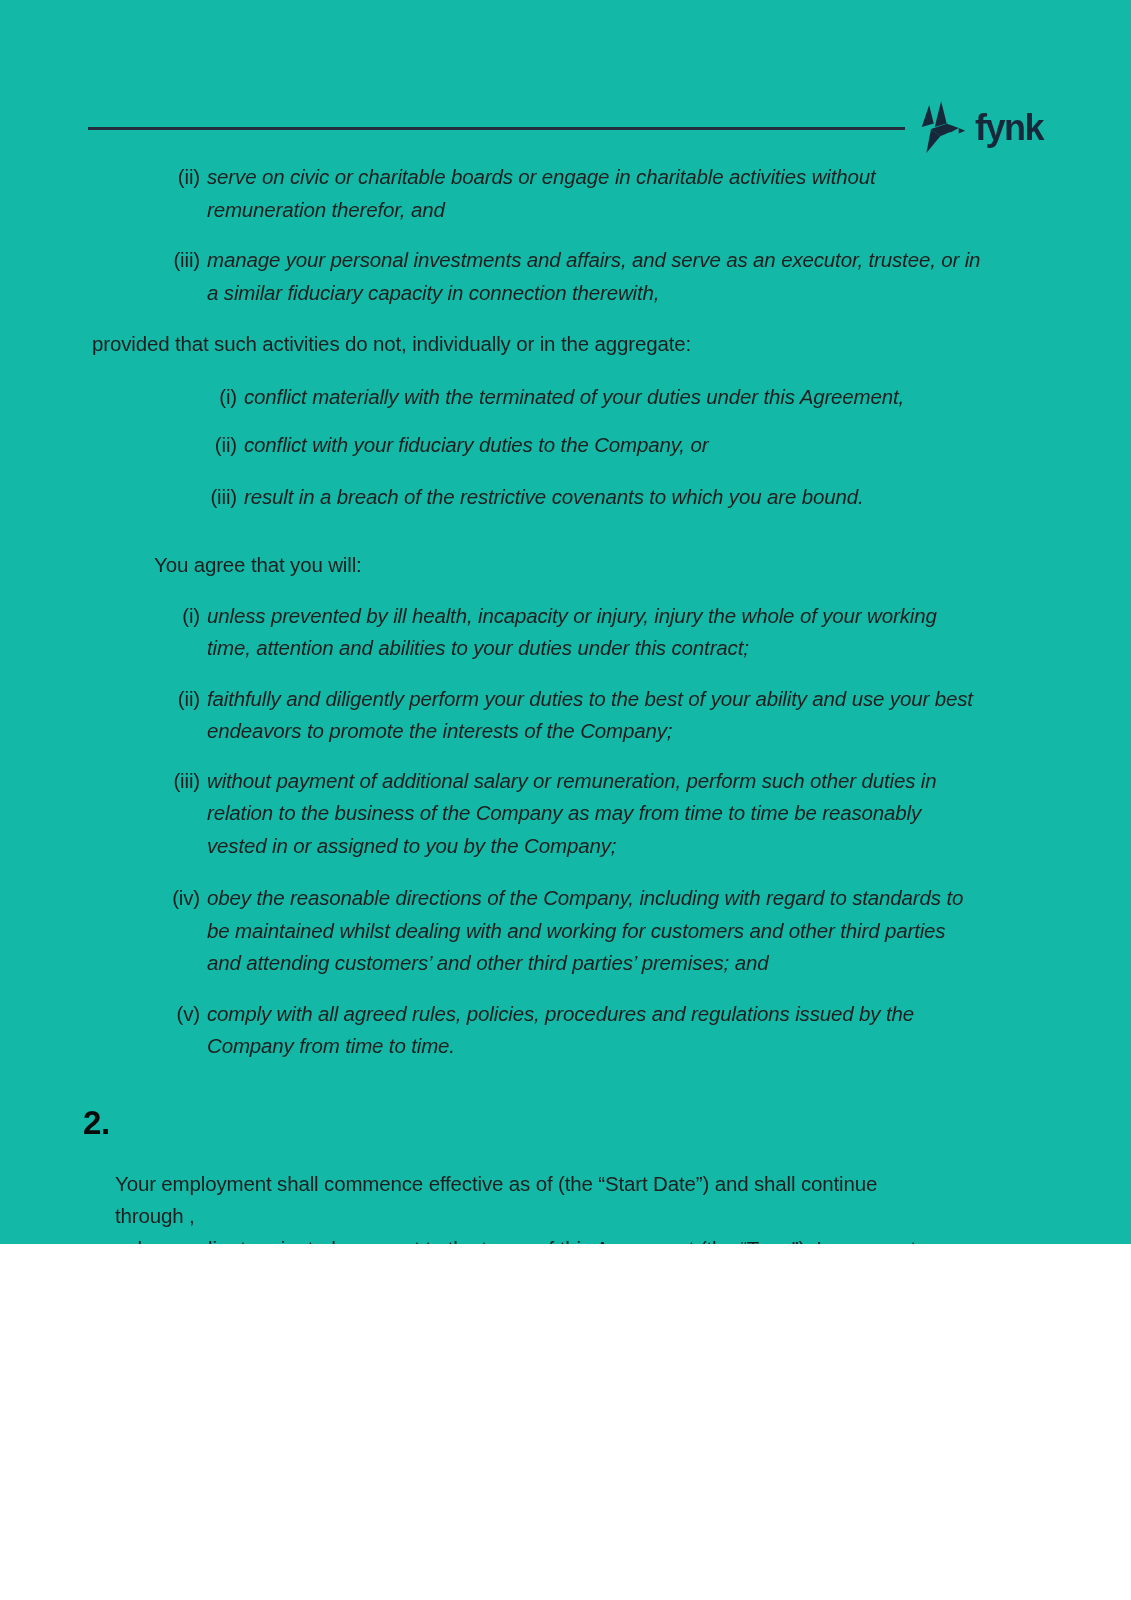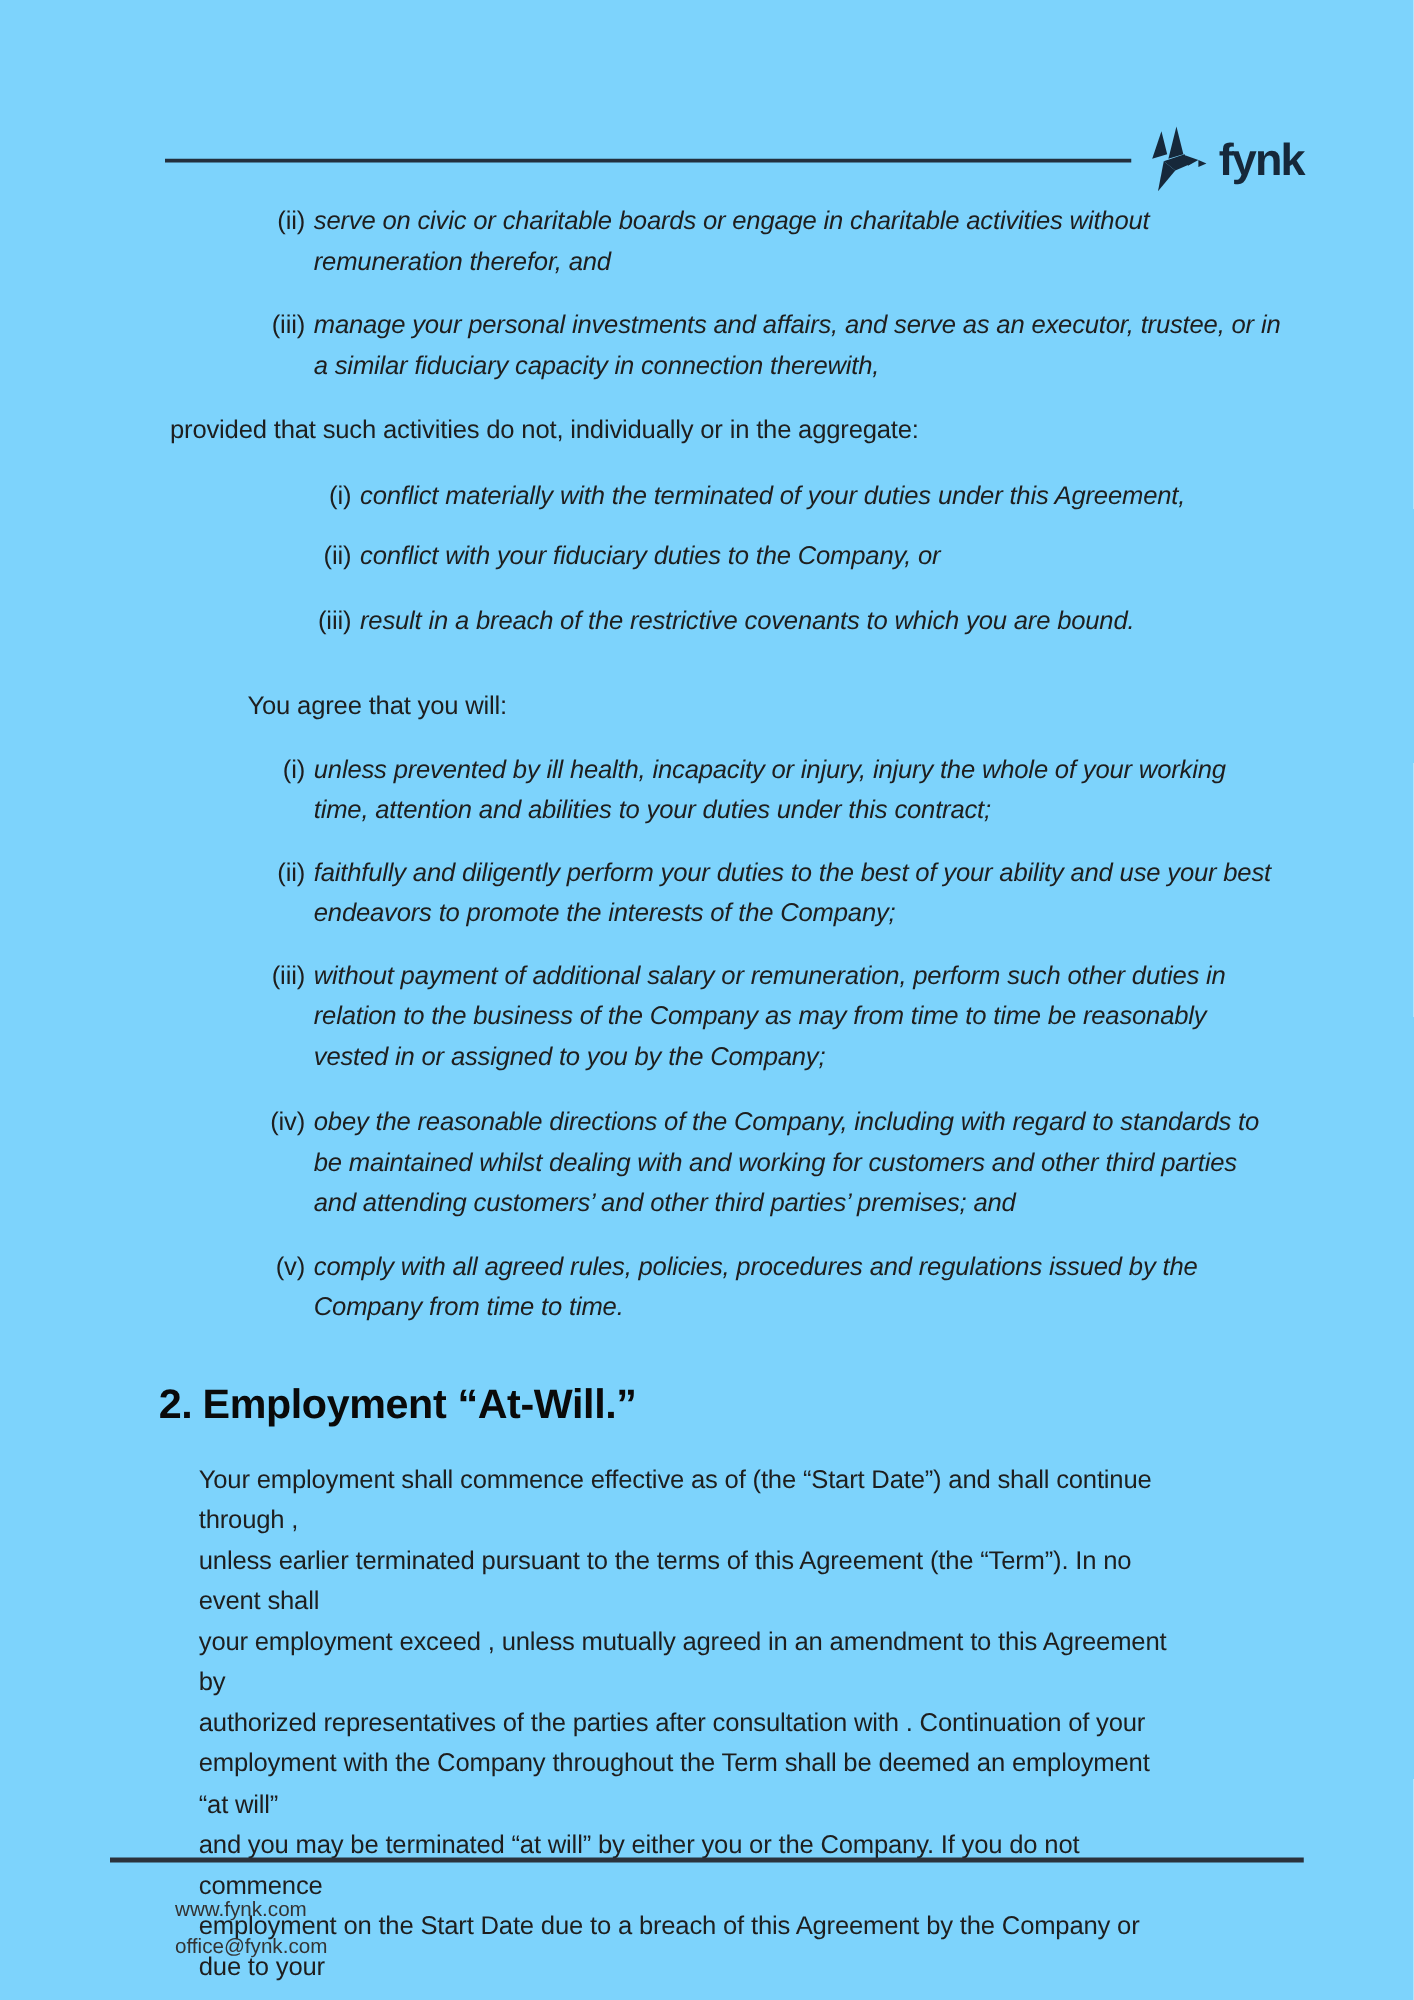--- a/index.html
+++ b/index.html
@@ -1,26 +1,25 @@
 <!DOCTYPE html>
 <html><head>
 <meta charset="utf-8">
 <style>
   * { box-sizing: border-box; }
   html, body { margin: 0; padding: 0; background: #ffffff; }
   .page {
     position: relative;
     width: 1131px;
-    height: 1600px;
+    height: 1244px;
     margin: 0 auto;
-    background: #7dd3fc;
+    background: #14b8a6;
     font-family: "Liberation Sans", sans-serif;
     color: #1e1e1e;
     overflow: hidden;
-    padding-left: 44px;
   }
 
   
   .header {
     display: flex;
     align-items: center;
     margin: 98px 88px 0 88px;
     height: 60px;
     gap: 14px;
   }
@@ -143,21 +142,20 @@
 and attending customers’ and other third parties’ premises; and</span>
     </div>
     <div class="li li1" style="margin-top:18px">
       <span class="marker">(v)</span>
       <span class="txt">comply with all agreed rules, policies, procedures and regulations issued by the
 Company from time to time.</span>
     </div>
 
     <div class="heading">
       <span class="h-num">2.</span>
-      <span>Employment “At-Will.”</span>
     </div>
 
     <div class="para">Your employment shall commence effective as of (the “Start Date”) and shall continue through ,
 unless earlier terminated pursuant to the terms of this Agreement (the “Term”). In no event shall
 your employment exceed , unless mutually agreed in an amendment to this Agreement by
 authorized representatives of the parties after consultation with . Continuation of your
 employment with the Company throughout the Term shall be deemed an employment “at will”
 and you may be terminated “at will” by either you or the Company. If you do not commence
 employment on the Start Date due to a breach of this Agreement by the Company or due to your</div>
 

